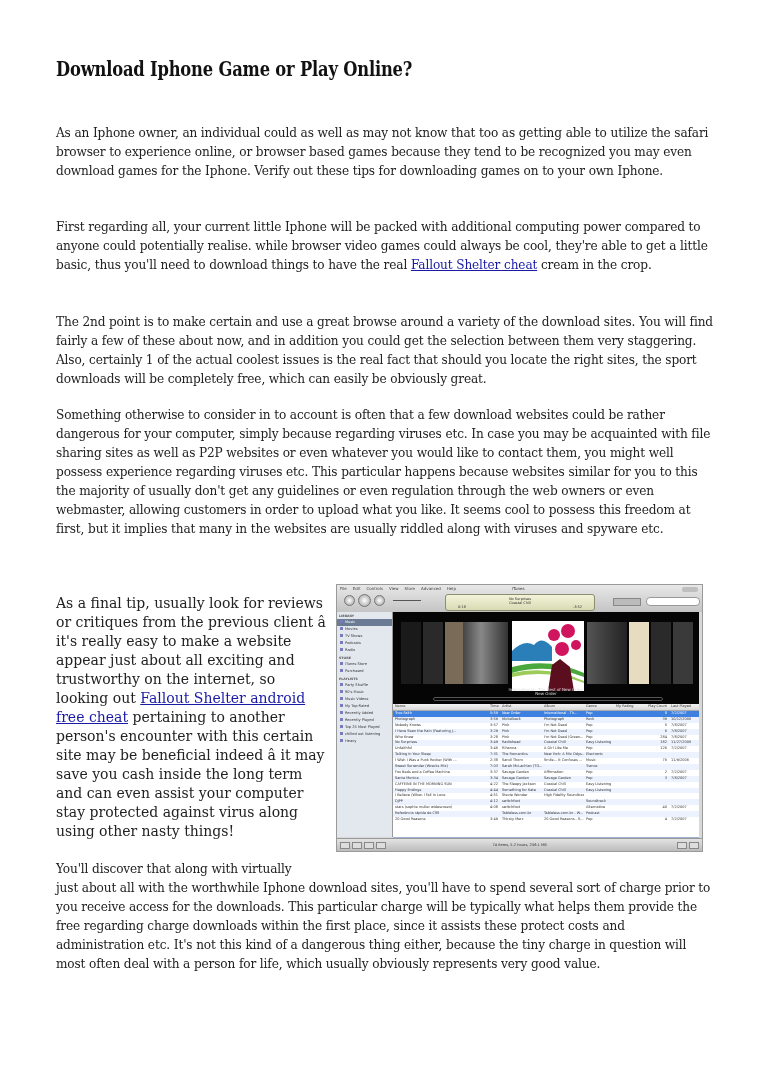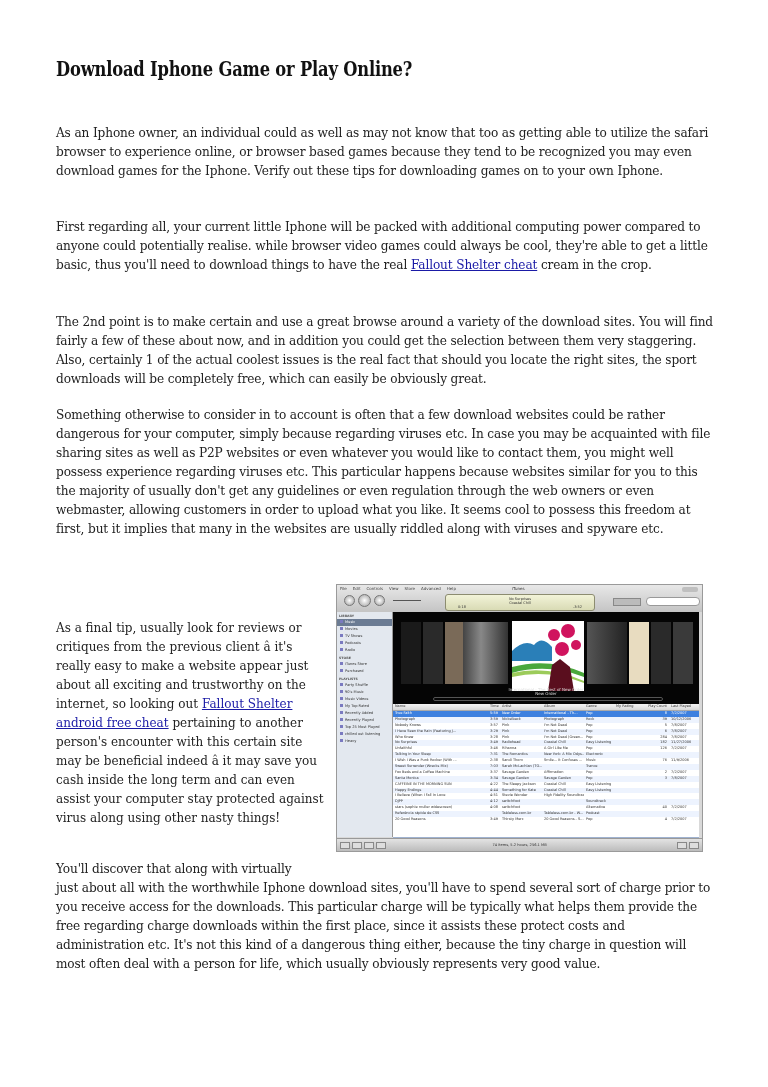--- a/index.html
+++ b/index.html
@@ -18,21 +18,21 @@
   .para {
     position: absolute; left: 0; margin: 0; font-size: 13.2px;
     line-height: 19px; color: #222222; letter-spacing: -0.15px;
   }
   .cond { transform: scaleX(0.92); transform-origin: left top; width: 717px; }
   a.link { color: #1a1aa6; text-decoration: underline; }
   .p1 { top: 123px; }
   .p2 { top: 217px; }
   .p3 { top: 312px; }
   .p4 { top: 405px; }
-  .p5 { top: 619px; width: 270px; font-size: 12px; line-height: 19px; letter-spacing: 0; }
+  .p5 { top: 594px; width: 270px; font-size: 14px; line-height: 19px; letter-spacing: 0; }
   .p6 { top: 859px; }
 
   
   .itunes {
     position: absolute; left: 336px; top: 584px; width: 367px; height: 268px;
     background: #d9d9d9; border: 1px solid #9a9a9a; box-sizing: border-box;
     font-family: "DejaVu Sans", sans-serif; overflow: hidden;
   }
   .it-menubar { position: absolute; left: 3px; top: 1px; height: 8px; font-size: 4px; color: #444; display: flex; gap: 6px; }
   .it-title { position: absolute; left: 175px; top: 1px; font-size: 4px; color: #333; }

